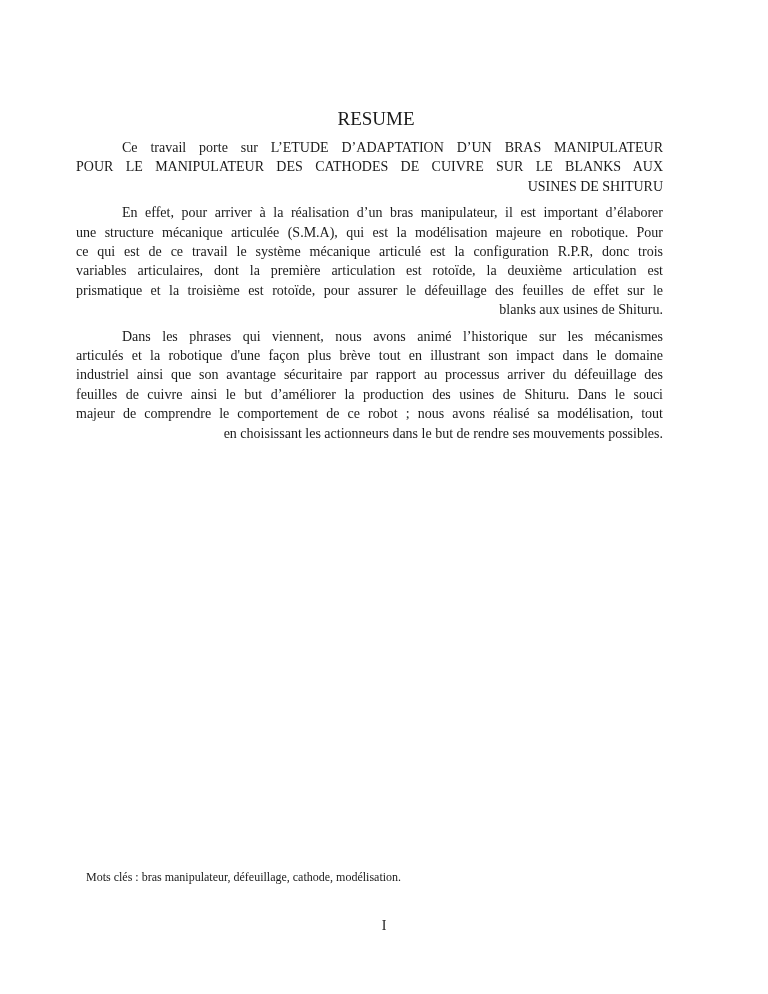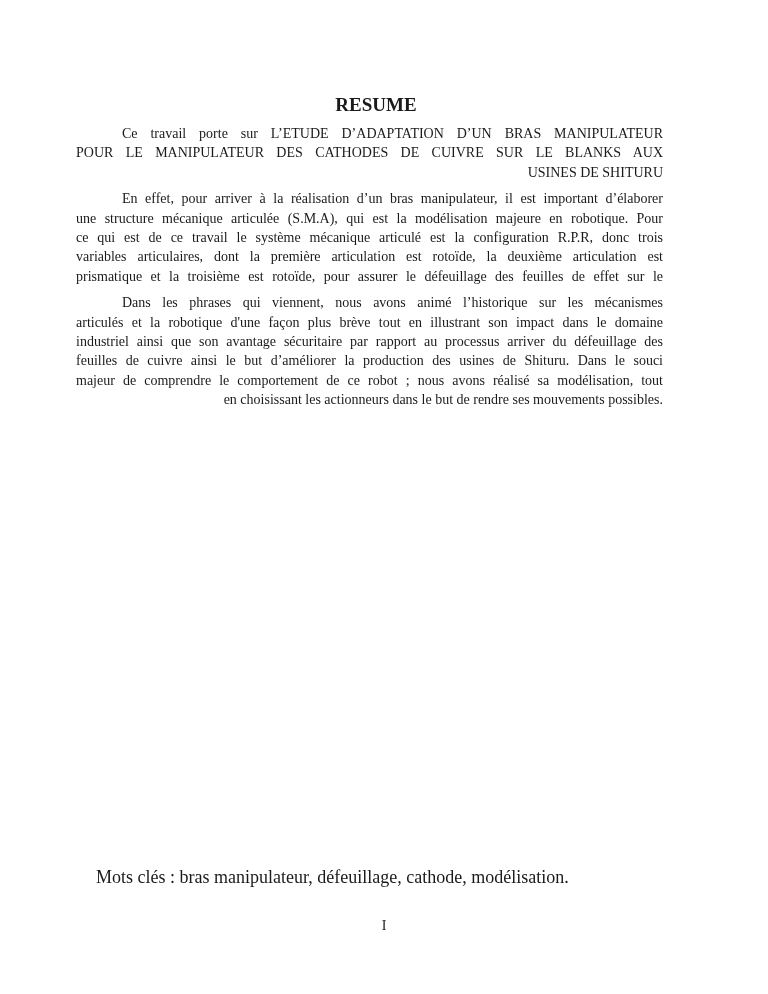--- a/index.html
+++ b/index.html
@@ -17,45 +17,45 @@
     overflow: hidden;
   }
   .content {
     position: absolute;
     left: 76px;
     top: 92px;
     width: 600px;
   }
   .title {
     font-size: 19px;
-    font-weight: bold;
+    font-weight: normal;
     text-align: center;
     line-height: 22px;
-    margin: 2px 0 8px 0;
+    margin: 16px 0 8px 0;
   }
   .paragraph {
     font-size: 14px;
     line-height: 19.4px;
     margin: 0 13px 7px 0;
   }
   .line {
     text-align: right;
   }
   .line.just {
     text-align: justify;
     text-align-last: justify;
   }
   .line.first {
     padding-left: 46px;
   }
   .keywords {
     position: absolute;
-    left: 96px;
+    left: 86px;
     top: 868px;
-    font-size: 18px;
+    font-size: 12px;
     line-height: 19px;
   }
   .page-number {
     position: absolute;
     left: 0;
     top: 916px;
     width: 100%;
     text-align: center;
     font-size: 14px;
     line-height: 19px;
@@ -72,20 +72,21 @@
           <div class="line first just">Ce travail porte sur L’ETUDE D’ADAPTATION D’UN BRAS MANIPULATEUR</div>
           <div class="line just">POUR LE MANIPULATEUR DES CATHODES DE CUIVRE SUR LE BLANKS AUX</div>
           <div class="line">USINES DE SHITURU</div>
         </div>
         <div class="paragraph">
           <div class="line first just">En effet, pour arriver à la réalisation d’un bras manipulateur, il est important d’élaborer</div>
           <div class="line just">une structure mécanique articulée (S.M.A), qui est la modélisation majeure en robotique. Pour</div>
           <div class="line just">ce qui est de ce travail le système mécanique articulé est la configuration R.P.R, donc trois</div>
           <div class="line just">variables articulaires, dont la première articulation est rotoïde, la deuxième articulation est</div>
           <div class="line just">prismatique et la troisième est rotoïde, pour assurer le défeuillage des feuilles de effet sur le</div>
+          <div class="line">blanks aux usines de Shituru.</div>
         </div>
         <div class="paragraph">
           <div class="line first just">Dans les phrases qui viennent, nous avons animé l’historique sur les mécanismes</div>
           <div class="line just">articulés et la robotique d'une façon plus brève tout en illustrant son impact dans le domaine</div>
           <div class="line just">industriel ainsi que son avantage sécuritaire par rapport au processus arriver du défeuillage des</div>
           <div class="line just">feuilles de cuivre ainsi le but d’améliorer la production des usines de Shituru.  Dans le souci</div>
           <div class="line just">majeur de comprendre le comportement de ce robot ; nous avons réalisé sa modélisation, tout</div>
           <div class="line">en choisissant les actionneurs dans le but de rendre ses mouvements possibles.</div>
         </div>
       </div>

